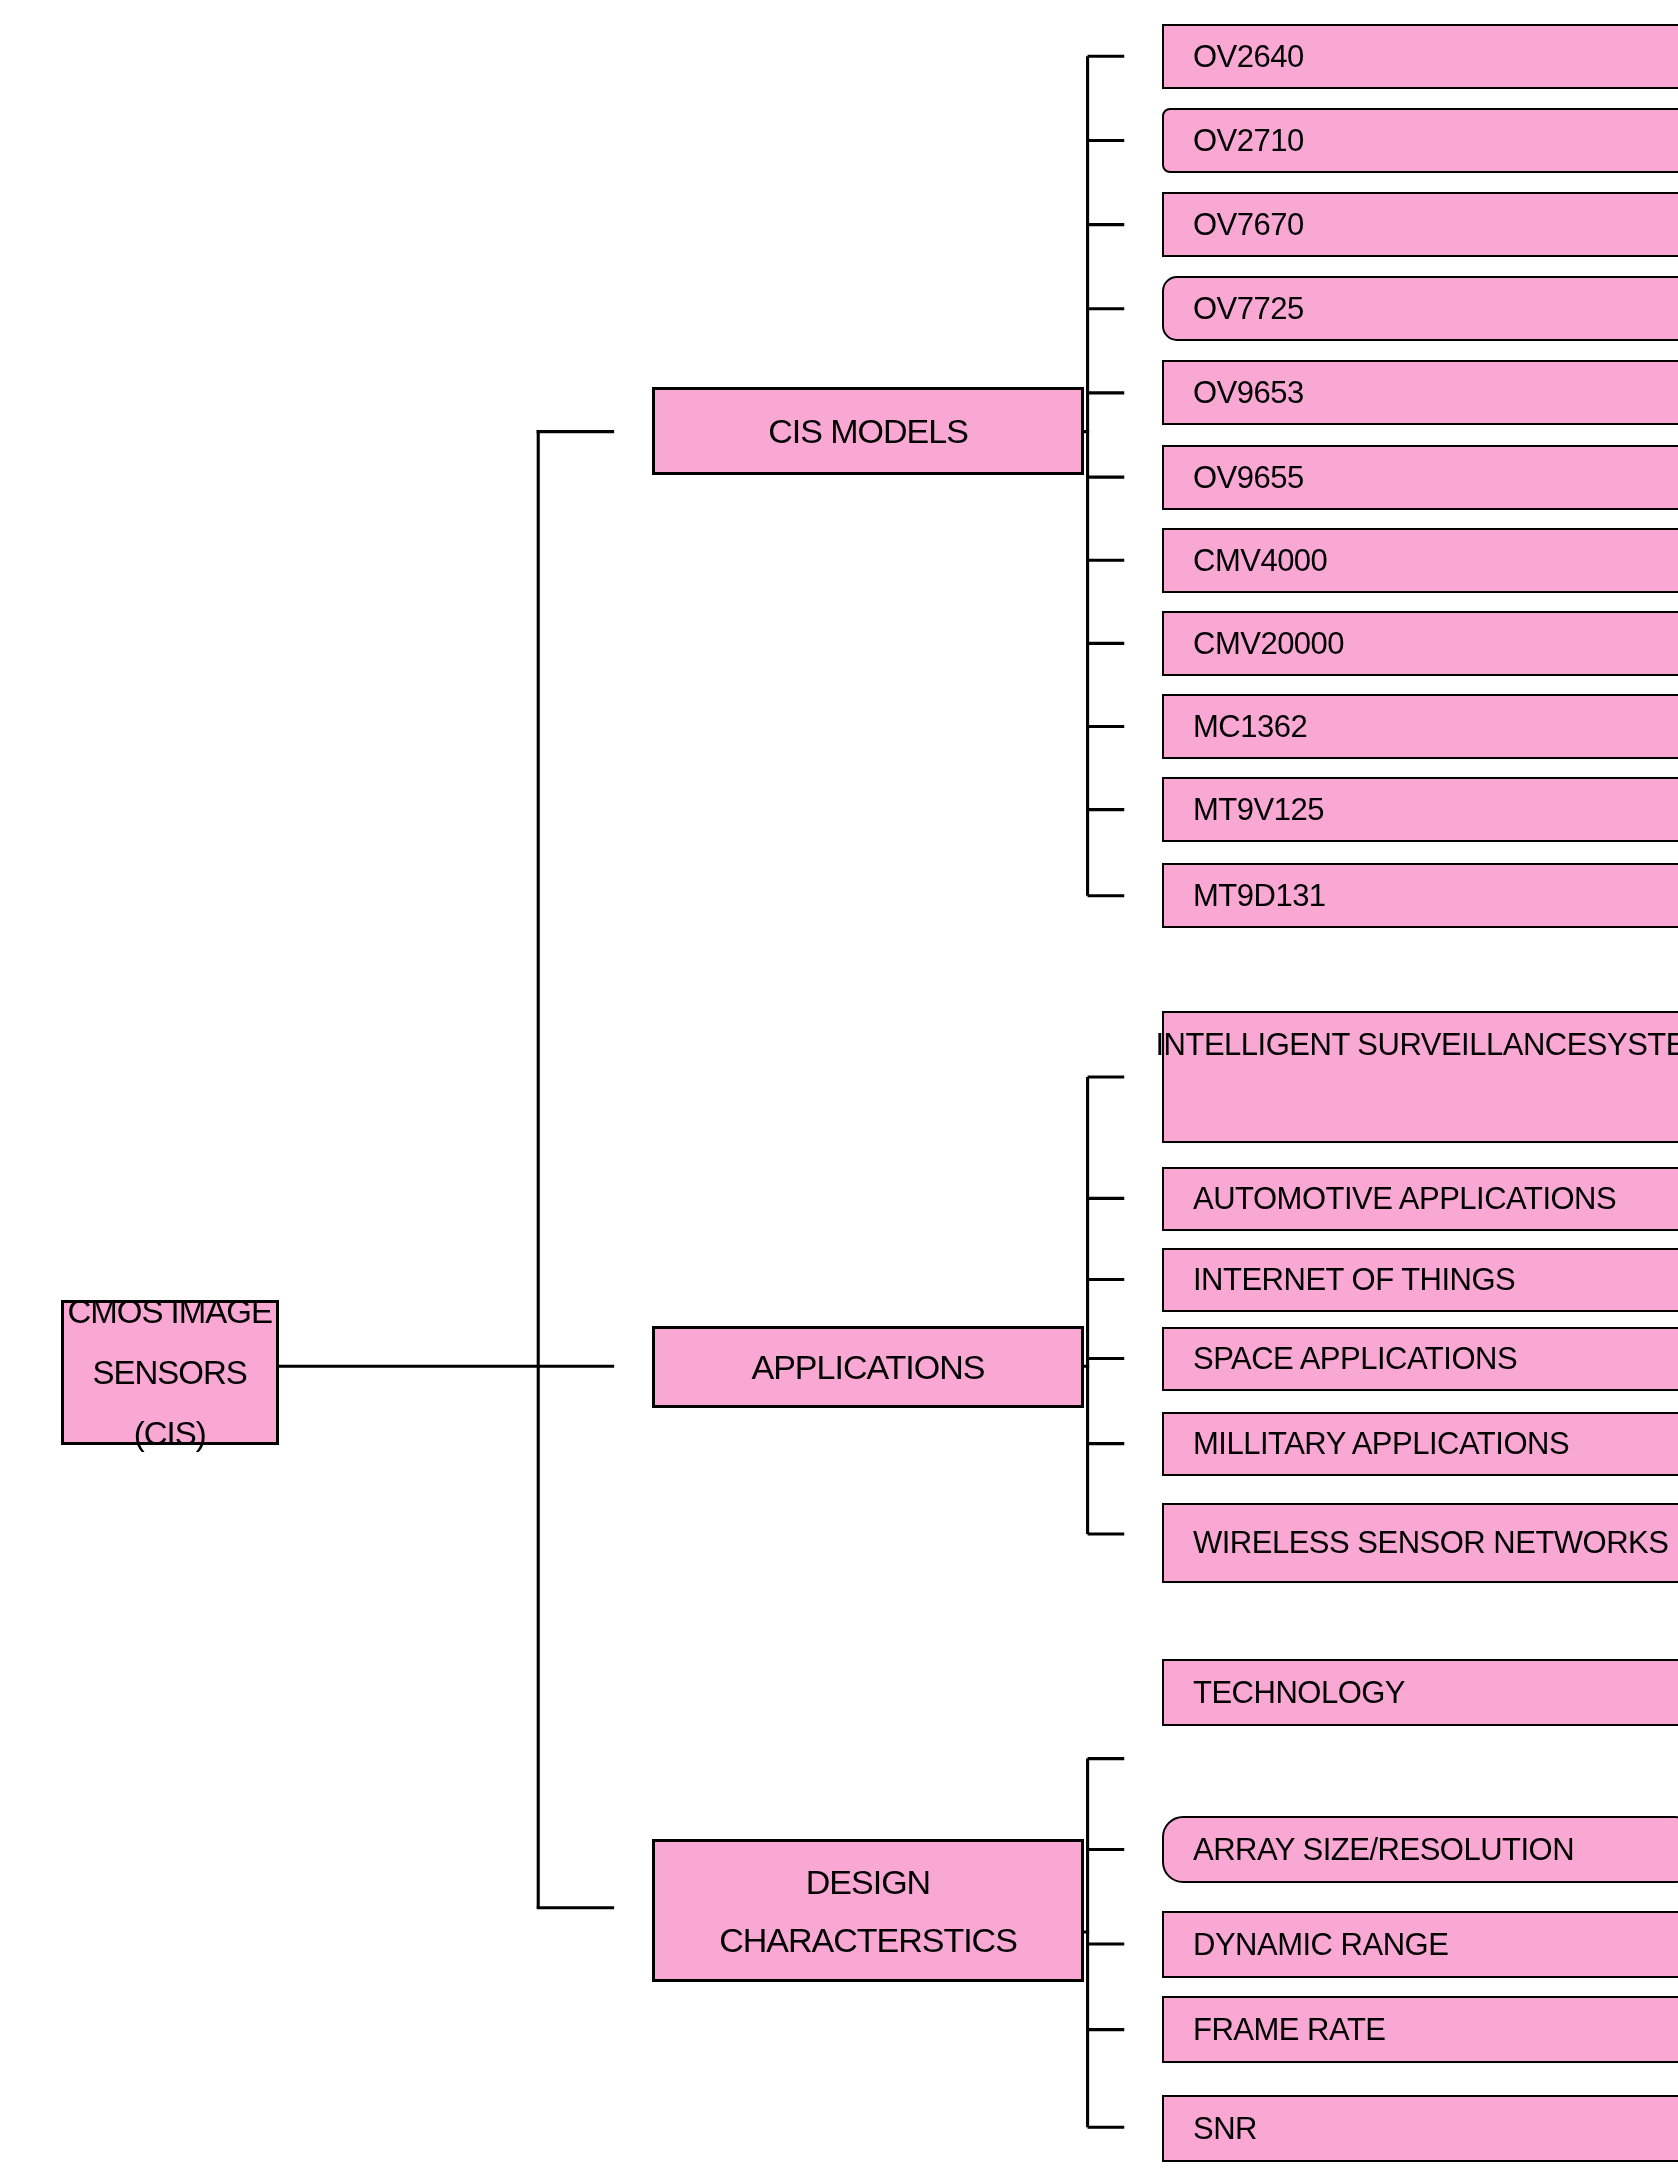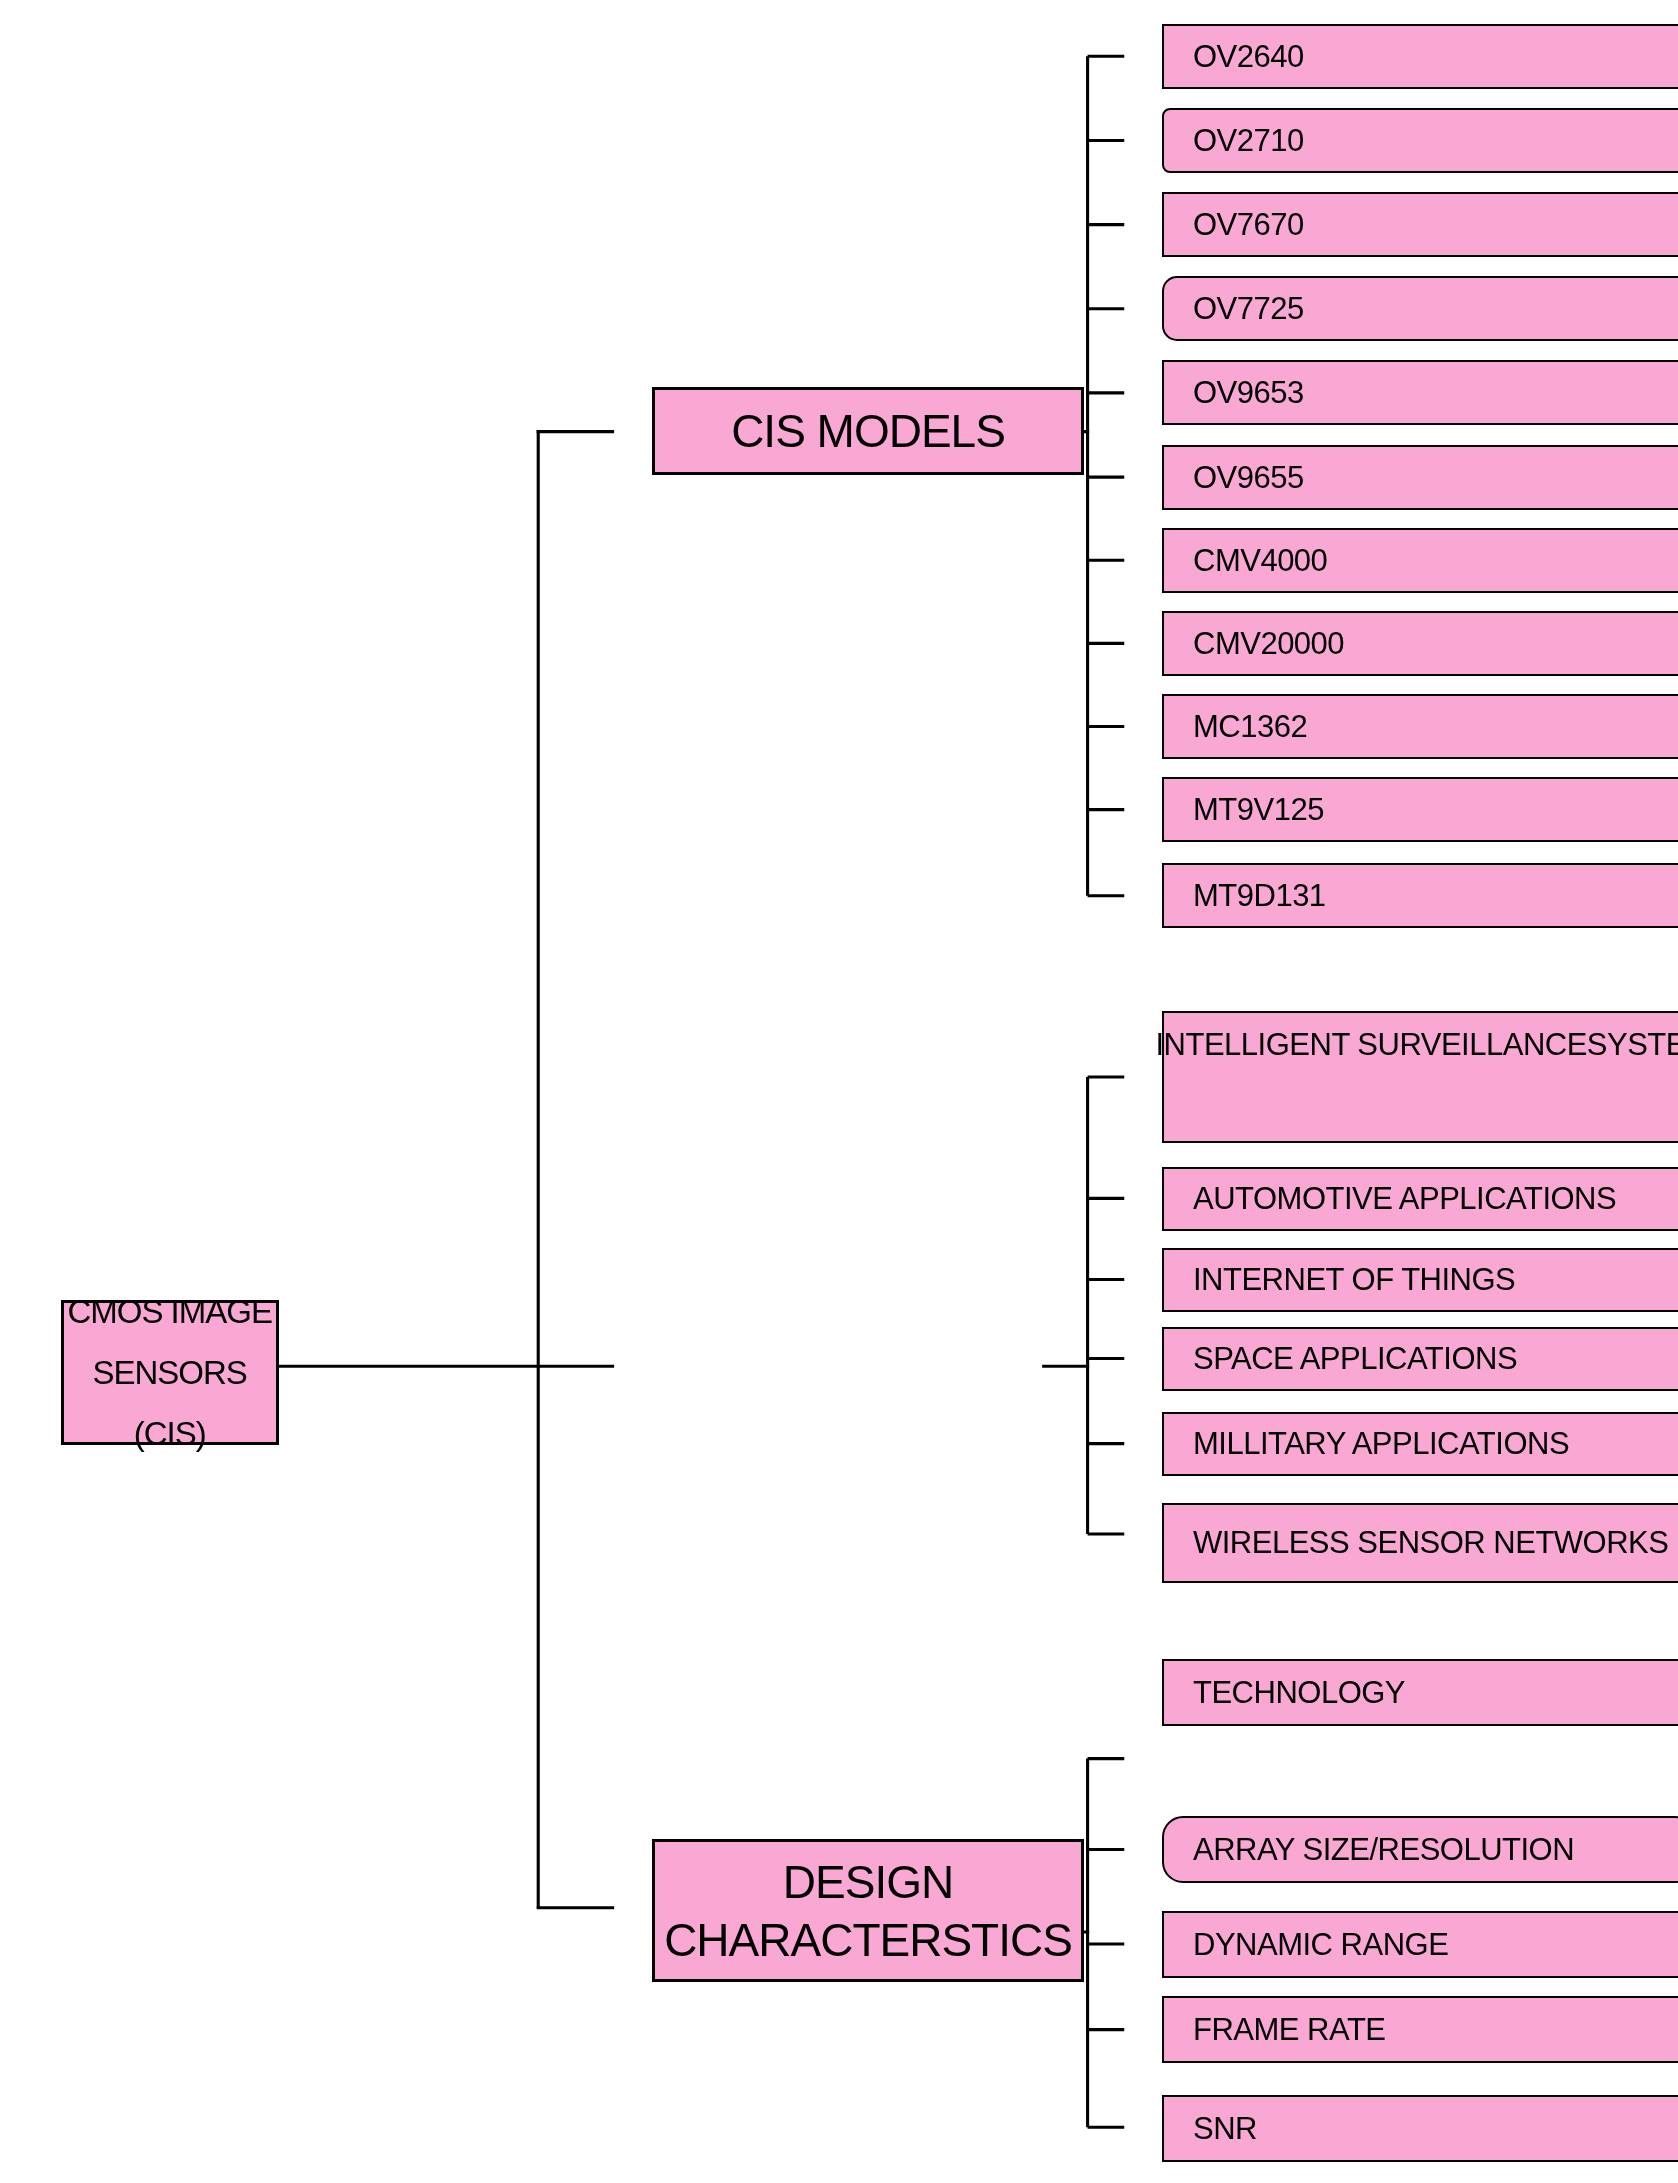--- a/index.html
+++ b/index.html
@@ -42,21 +42,21 @@
     justify-content: center;
     line-height: 63px;
   }
   .leaf.design-h { height: 67px; }
   .branch {
     left: 612px;
     width: 432px;
     border: 3.6px solid #000000;
     flex-direction: column;
     justify-content: center;
-    font-size: 46px;
+    font-size: 34px;
     letter-spacing: -1px;
     line-height: 58px;
     text-align: center;
   }
   .root {
     left: 20.7px;
     top: 1300px;
     width: 218px;
     height: 145px;
     border: 3.6px solid #000000;
@@ -89,20 +89,23 @@
     </g>
   </svg>
 
   <div class="node root">
     <span>CMOS IMAGE</span>
     <span>SENSORS (CIS)</span>
   </div>
 
   <div class="node branch" style="top:387px;height:88px;">
     <span>CIS MODELS</span>
+  </div>
+  <div class="node branch" style="top:1326px;height:82px;">
+    <span>APPLICATIONS</span>
   </div>
   <div class="node branch" style="top:1839px;height:143px;">
     <span>DESIGN</span>
     <span>CHARACTERSTICS</span>
   </div>
 
   <div class="node leaf" style="top:24px;">
       <span>OV2640</span>
     </div>
   <div class="node leaf" style="top:108px;border-radius:8px;">

